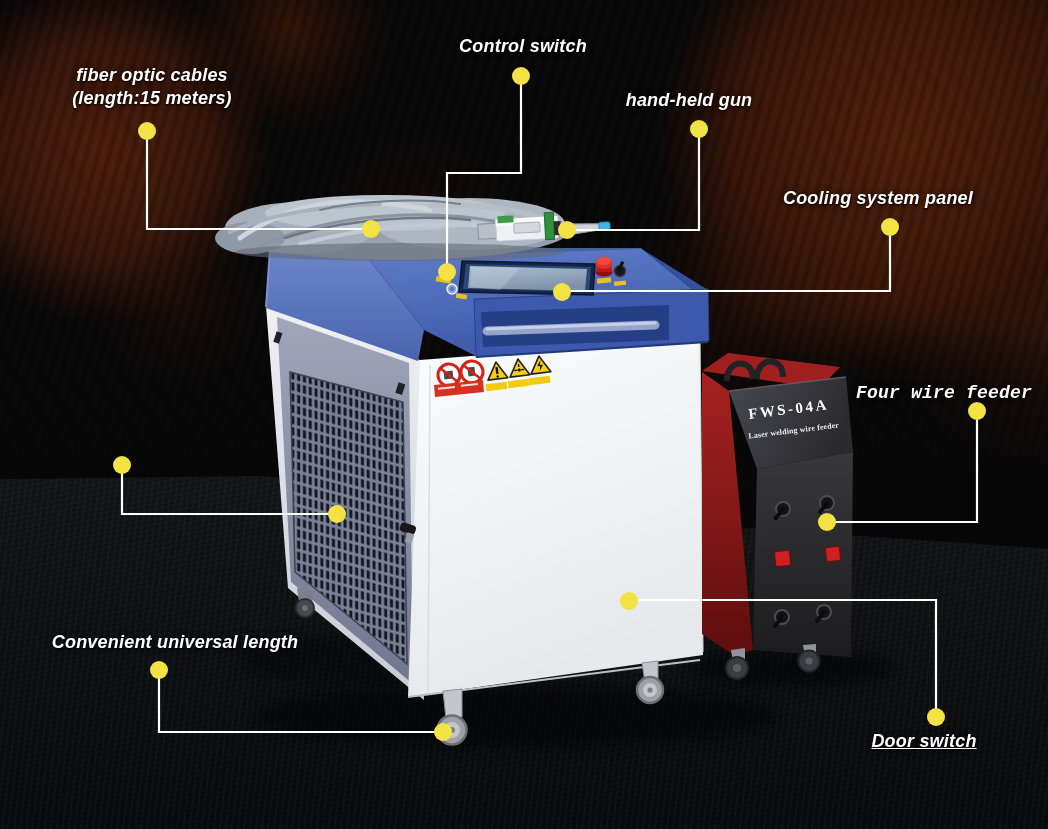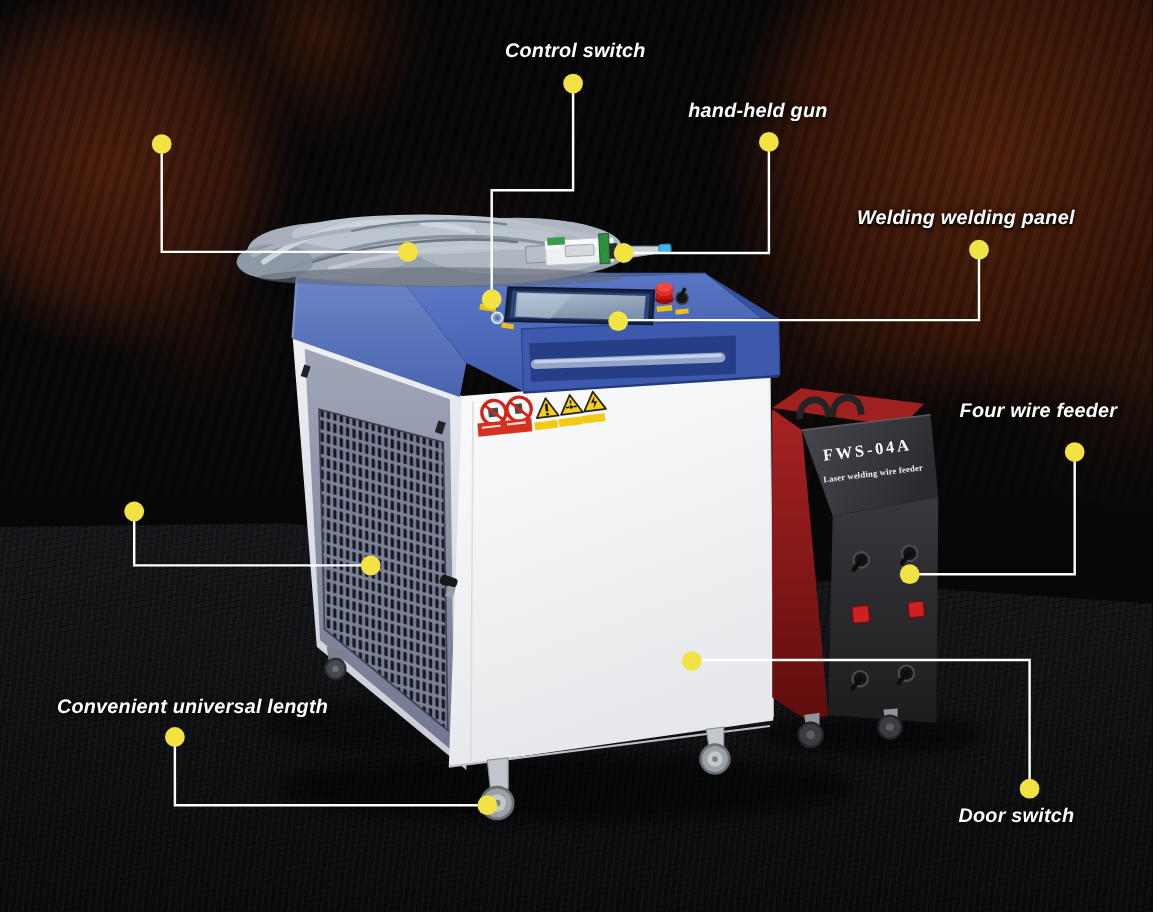--- a/index.html
+++ b/index.html
@@ -337,31 +337,35 @@
         <circle class="cd" cx="443" cy="732" r="9"></circle>
       </g>
       <g>
         <polyline class="cl" points="936,717 936,600 629,600"></polyline>
         <circle class="cd" cx="936" cy="717" r="9"></circle>
         <circle class="cd" cx="629" cy="601" r="9"></circle>
       </g>
     </g>
   </svg>
 
+  <div class="callout-label" style="left:152px;top:64px;">
+    <span style="display:block">fiber optic cables</span>
+    <span style="display:block">(length:15 meters)</span>
+  </div>
   <div class="callout-label" style="left:523px;top:35px;">
     <span>Control switch</span>
   </div>
   <div class="callout-label" style="left:689px;top:89px;font-style:italic;">
     <span>hand-held gun</span>
   </div>
   <div class="callout-label" style="left:878px;top:187px;">
-    <span>Welding welding panel</span>
-  </div>
-  <div class="callout-label" style="left:944px;top:362px;">
+    <span>Cooling system panel</span>
+  </div>
+  <div class="callout-label" style="left:944px;top:382px;font-family:Liberation Mono, monospace;">
     <span>Four wire feeder</span>
   </div>
   <div class="callout-label" style="left:175px;top:631px;">
     <span>Convenient universal length</span>
   </div>
-  <div class="callout-label" style="left:924px;top:730px;">
+  <div class="callout-label" style="left:924px;top:730px;text-decoration:underline;">
     <span>Door switch</span>
   </div>
 </div>
 
 </body></html>

